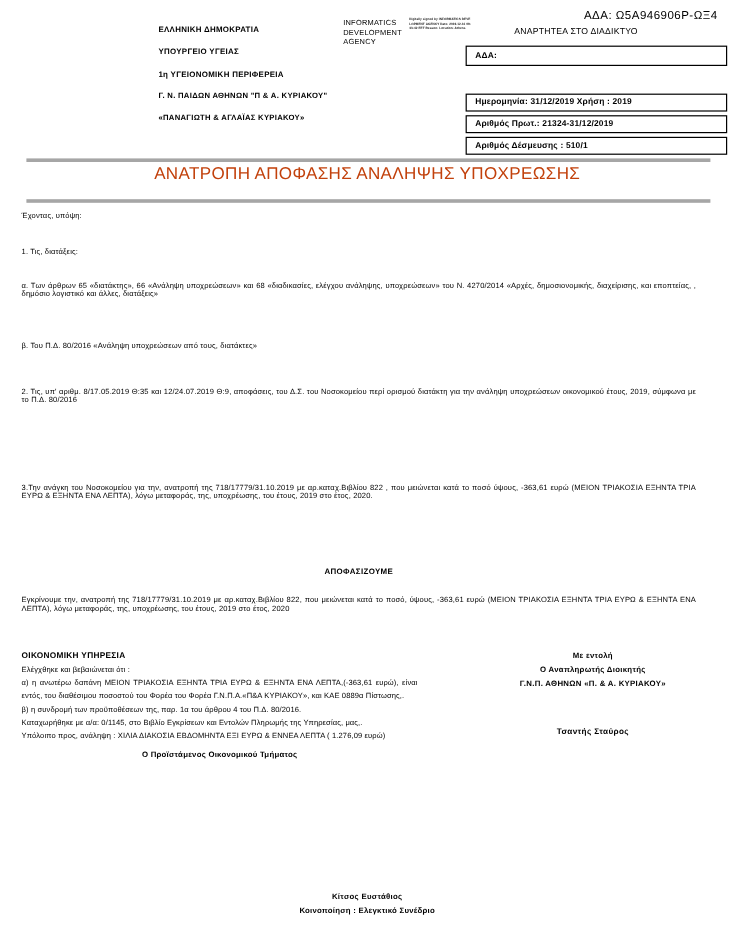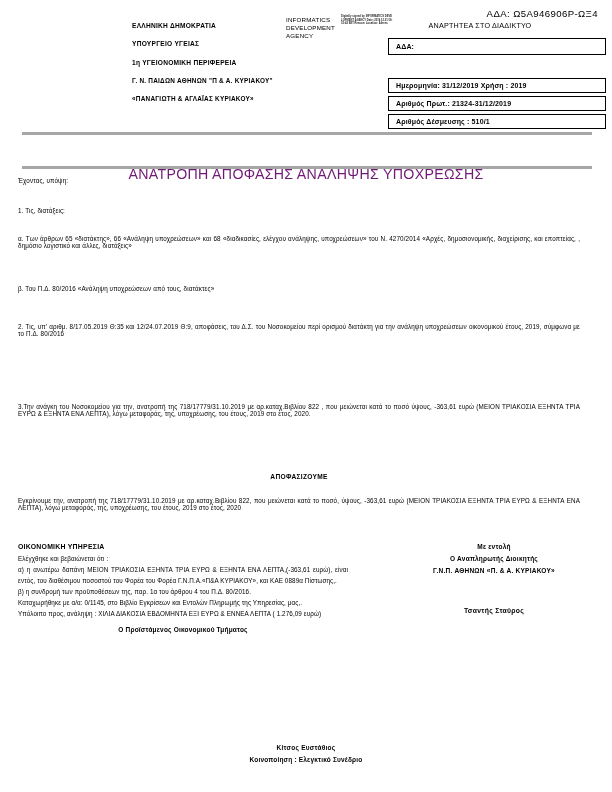--- a/index.html
+++ b/index.html
@@ -118,22 +118,21 @@
   .rule-bottom { top: 166px; }
 
   .doc-title {
     position: absolute;
     left: 0;
     top: 137px;
     width: 612px;
     text-align: center;
     font-size: 14.2px;
     letter-spacing: 0.3px;
-    color: #701a75;
-    margin-top: 29px;
+    color: #c2410c;
   }
 
   
   .body-area {
     position: absolute;
     left: 0;
     top: 172px;
     width: 612px;
   }
   .para {

